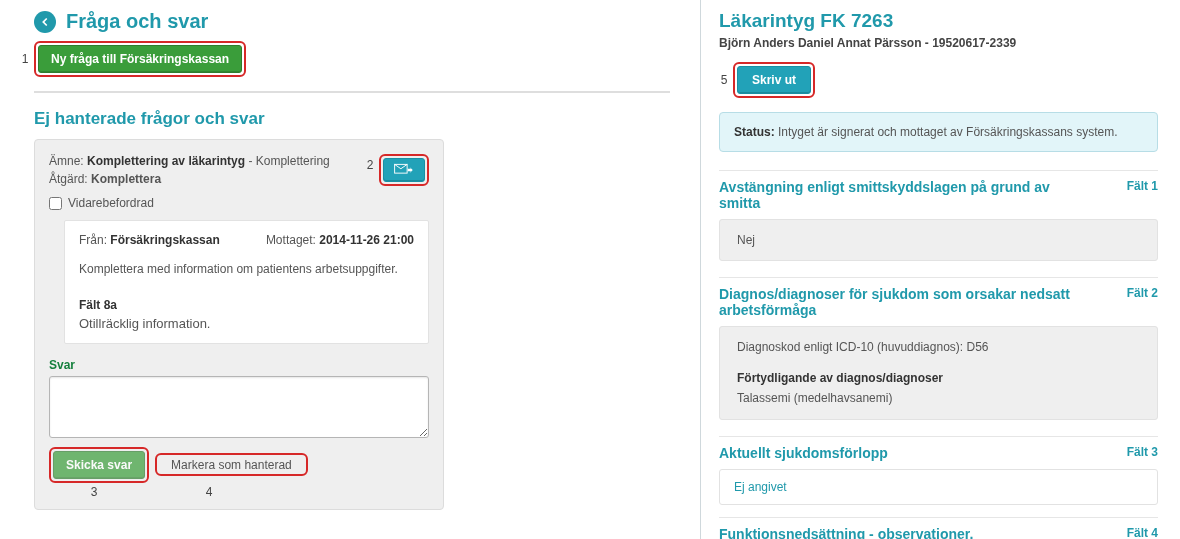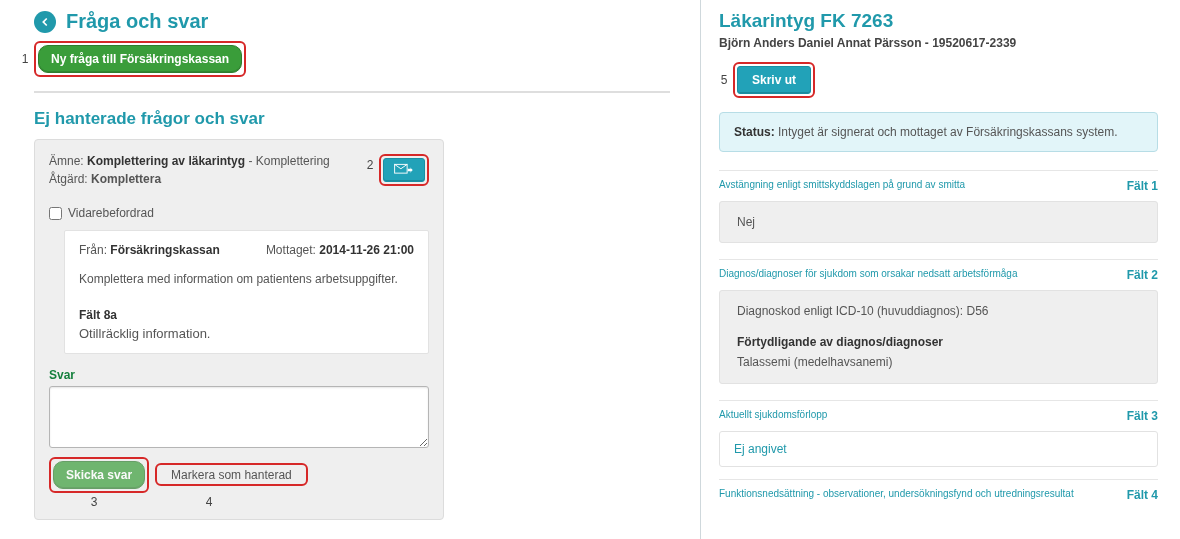--- a/index.html
+++ b/index.html
@@ -42,21 +42,21 @@
     .back-circle svg { width: 14px; height: 14px; fill: #fff; }
     .page-title {
       color: #2099ab;
       font-size: 20px;
       font-weight: bold;
     }
     .btn-green {
       background: #3a9d3a;
       color: #fff;
       border: 1px solid #2e7d2e;
-      border-radius: 10px;
+      border-radius: 3px;
       padding: 6px 12px;
       font-weight: bold;
       font-size: 12px;
       display: inline-block;
       cursor: pointer;
       box-shadow: inset 0 -1px rgba(0,0,0,.15);
     }
     .btn-green.disabled { opacity: .7; }
     .btn-teal {
       background: #22a2b8;
@@ -114,21 +114,21 @@
       background: #efefef;
       border: 1px solid #dcdcdc;
       border-radius: 4px;
       margin-left: 14px;
       padding: 14px 14px 10px 14px;
       width: 410px;
     }
     .qa-top { display: flex; justify-content: space-between; }
     .qa-subject-line { font-size: 12px; color: #555; margin-bottom: 4px; }
     .qa-subject-line b { color: #333; }
-    .qa-action-line { font-size: 12px; color: #555; margin-bottom: 20px; }
+    .qa-action-line { font-size: 12px; color: #555; margin-bottom: 10px; }
     .forward-checkbox { display:flex; align-items:center; font-size:12px; color:#555; margin-bottom:10px; }
     .forward-checkbox input { margin-right: 6px; }
     .mail-btn {
       background: #22a2b8;
       border: 1px solid #1890a4;
       border-radius: 3px;
       width: 42px; height: 24px;
       display: inline-flex;
       align-items: center;
       justify-content: center;
@@ -185,21 +185,21 @@
     .status-box b { color:#333; }
     .section-row {
       display: flex;
       justify-content: space-between;
       align-items: flex-start;
       border-top: 1px solid #e6e6e6;
       padding-top: 8px;
       margin-top: 2px;
       margin-bottom: 8px;
     }
-    .section-title { color: #2099ab; font-size: 10px; font-weight: normal; max-width: 360px; }
+    .section-title { color: #2099ab; font-size: 14px; font-weight: bold; max-width: 360px; }
     .section-badge { color: #2099ab; font-size: 12px; font-weight: bold; }
     .section-body {
       background: #efefef;
       border: 1px solid #e2e2e2;
       border-radius: 3px;
       padding: 10px 17px;
       font-size: 12px;
       color: #555;
       margin-bottom: 16px;
       line-height: 1.7;

